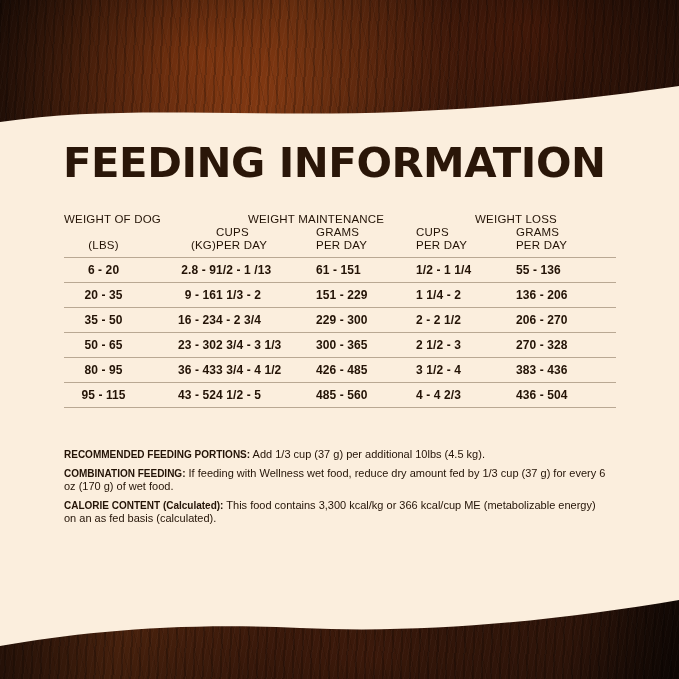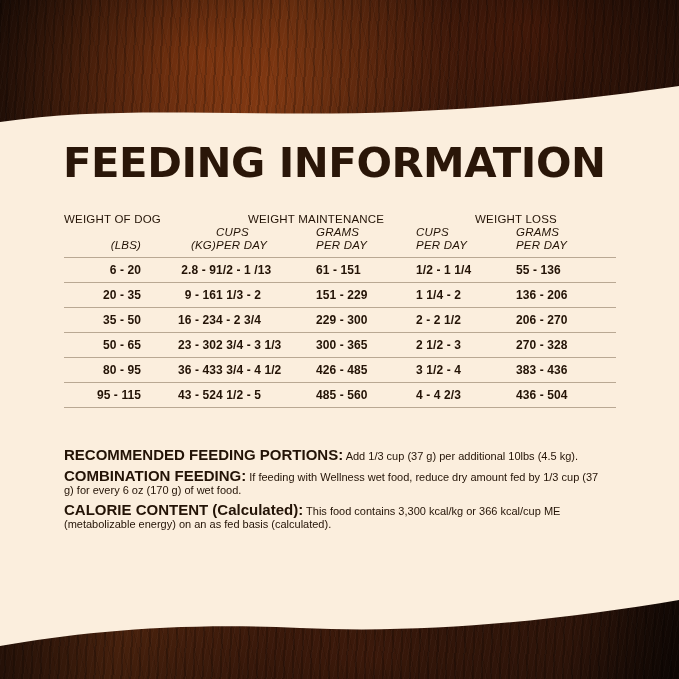--- a/index.html
+++ b/index.html
@@ -111,56 +111,56 @@
   }
   .grp-left { text-align: left; }
 
   .sub {
     font-size: 11.5px;
     text-align: center;
     line-height: 13px;
     padding-bottom: 5px !important;
     letter-spacing: 0.2px;
   }
-  .sub-left { text-align: left; font-style: italic; }
+  .sub-left { text-align: left; }
 
   table.feeding tbody td {
     height: 24px;
     font-size: 12px;
     border-top: 1px solid #b9a893;
     vertical-align: middle;
     letter-spacing: 0.1px;
     font-weight: bold;
   }
   table.feeding tbody tr:last-child td {
     border-bottom: 1px solid #b9a893;
   }
 
-  .col-lbs   { width: 72px;  text-align: right; padding-left: 2px !important; }
+  .col-lbs   { width: 72px;  text-align: center; padding-left: 2px !important; }
   .col-kg    { width: 72px;  text-align: right; }
   .col-wmc   { width: 96px;  text-align: left; }
   .col-wmg   { width: 96px;  text-align: left; }
   .col-wlc   { width: 96px;  text-align: left; }
   .col-wlg   { width: 96px;  text-align: left; }
 
   .notes {
     position: absolute;
     left: 64px;
     top: 445px;
     width: 545px;
     color: #231306;
     font-size: 11px;
     line-height: 13.5px;
   }
   .note {
     margin-bottom: 5px;
   }
   .note-lead {
     font-weight: bold;
-    font-size: 15px;
+    font-size: 10px;
   }
 </style>
 </head>
 <body>
 
 <div id="page">
 
   <div class="bg"></div>
   <div class="bg-grain"></div>
   <div class="bg-vignette"></div>

